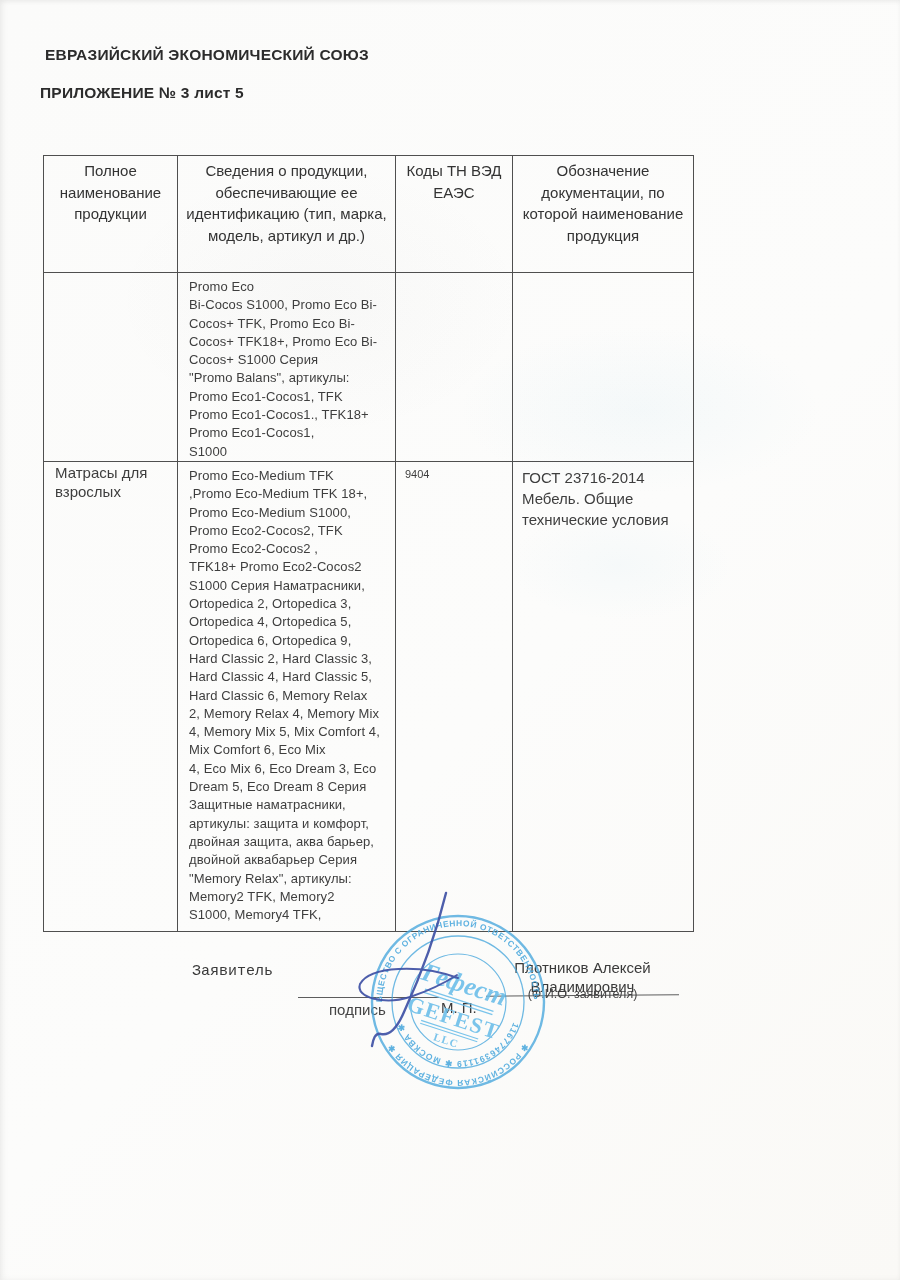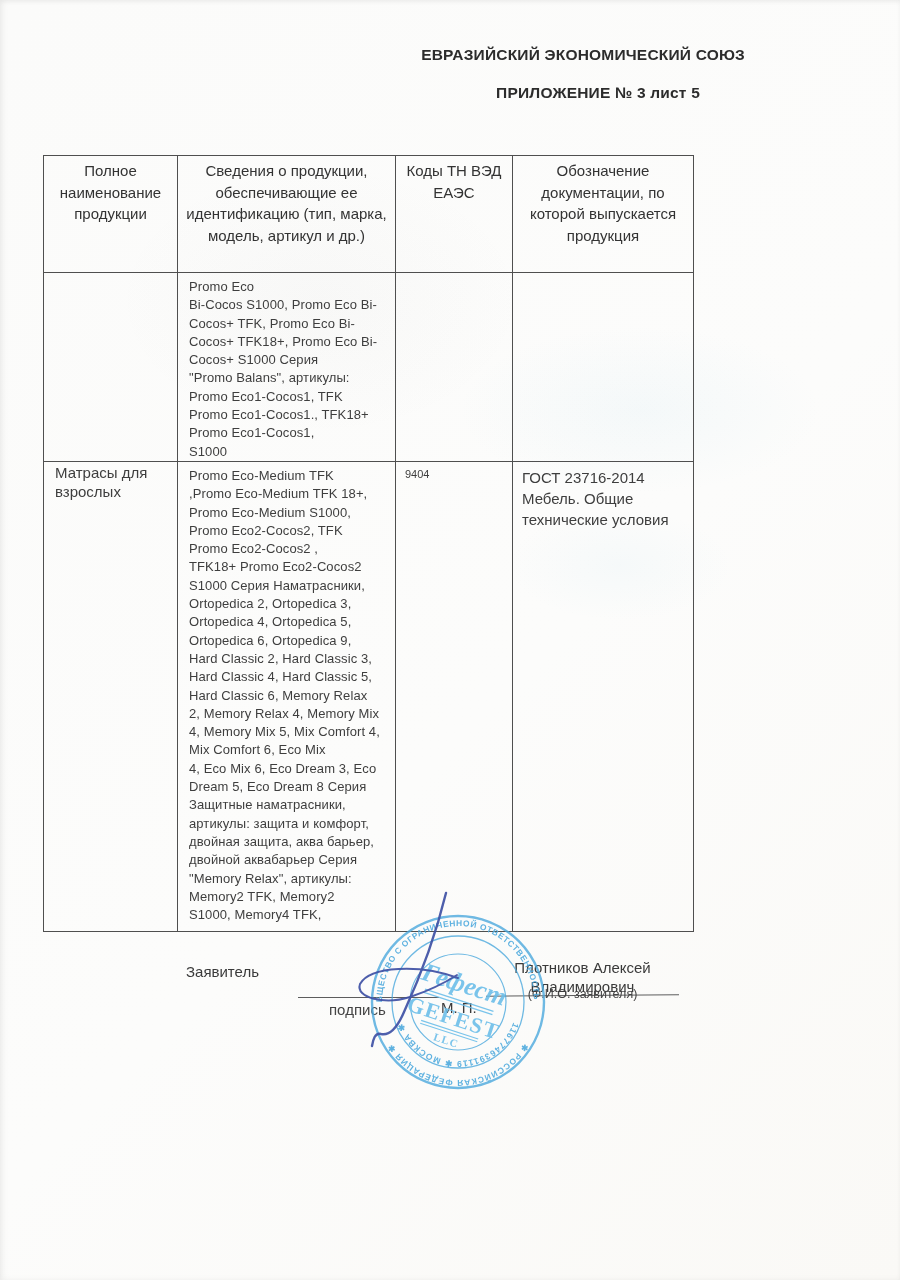--- a/index.html
+++ b/index.html
@@ -10,21 +10,21 @@
     background:
       radial-gradient(ellipse 260px 120px at 640px 410px, rgba(140,200,225,0.07), rgba(140,200,225,0) 70%),
       radial-gradient(ellipse 160px 80px at 620px 565px, rgba(140,200,225,0.06), rgba(140,200,225,0) 70%),
       radial-gradient(ellipse 300px 200px at 320px 300px, rgba(90,90,90,0.025), rgba(90,90,90,0) 70%),
       linear-gradient(135deg,#fbfbfa 0%,#fcfcfb 55%,#faf9f6 100%);
     box-shadow: inset 3px 0 6px rgba(0,0,0,0.05), inset 0 2px 4px rgba(0,0,0,0.04);
     font-family:"Liberation Sans","DejaVu Sans",sans-serif;
     color:#3d3d3d;
     overflow:hidden;
   }
-  .doc-head{position:absolute;text-align:right;font-weight:bold;color:#2c2c2c;font-size:15.5px;letter-spacing:0.2px;white-space:nowrap;}
+  .doc-head{position:absolute;text-align:left;font-weight:bold;color:#2c2c2c;font-size:15.5px;letter-spacing:0.2px;white-space:nowrap;}
   .head-1{top:46px;left:45px;width:700px;}
   .head-2{top:84px;left:40px;width:660px;}
   .head-3{top:112px;left:40px;width:660px;}
 
   table.decl{
     position:absolute;left:43px;top:155px;width:650px;
     border-collapse:collapse;table-layout:fixed;
   }
   table.decl td,table.decl th{
     border:1px solid #4f4f4f;
@@ -42,21 +42,21 @@
     font-size:13px;line-height:18.3px;letter-spacing:0.1px;
     padding:5px 4px 0 11px;color:#3e3e3e;
   }
   td.prodname{
     vertical-align:middle;font-size:15px;line-height:19px;
     padding-left:11px;color:#3e3e3e;
   }
   td.code{font-size:11px;padding:6px 2px 0 9px;color:#3e3e3e;}
   td.docs{font-size:15px;line-height:21px;padding:5px 4px 0 9px;color:#3e3e3e;}
 
-  .sig-label{position:absolute;left:186px;top:963px;font-size:15px;color:#3a3a3a;}
+  .sig-label{position:absolute;left:192px;top:963px;font-size:15px;color:#3a3a3a;font-family:Liberation Mono, monospace;}
   .sig-line{position:absolute;border-top:1.6px solid #5d5d5d;}
   .sig-line-1{left:298px;top:997px;width:141px;}
   .sig-line-2{left:486px;top:995px;width:193px;transform:rotate(-0.4deg);}
   .sig-caption{position:absolute;left:329px;top:1001px;font-size:15px;color:#444;}
   .mp-label{position:absolute;left:441px;top:999px;font-size:15px;color:#3a3a3a;z-index:3;}
   .fio-block{position:absolute;left:486px;top:958px;width:193px;text-align:center;
     font-size:15px;line-height:19px;color:#3a3a3a;white-space:pre-line;}
   .fio-caption{position:absolute;left:486px;top:987px;width:193px;text-align:center;
     font-size:12.5px;color:#444;}
 
@@ -84,21 +84,21 @@
 наименование
 продукции</th>
       <th class="hcell">Сведения о продукции,
 обеспечивающие ее
 идентификацию (тип, марка,
 модель, артикул и др.)</th>
       <th class="hcell">Коды ТН ВЭД
 ЕАЭС</th>
       <th class="hcell">Обозначение
 документации, по
-которой выпускается
+которой наименование
 продукция</th>
     </tr>
     <tr style="height:180px">
       <td class="prodname"></td>
       <td class="details">Promo Eco
 Bi-Cocos S1000, Promo Eco Bi-
 Cocos+ TFK, Promo Eco Bi-
 Cocos+ TFK18+, Promo Eco Bi-
 Cocos+ S1000 Серия
 "Promo Balans", артикулы:

